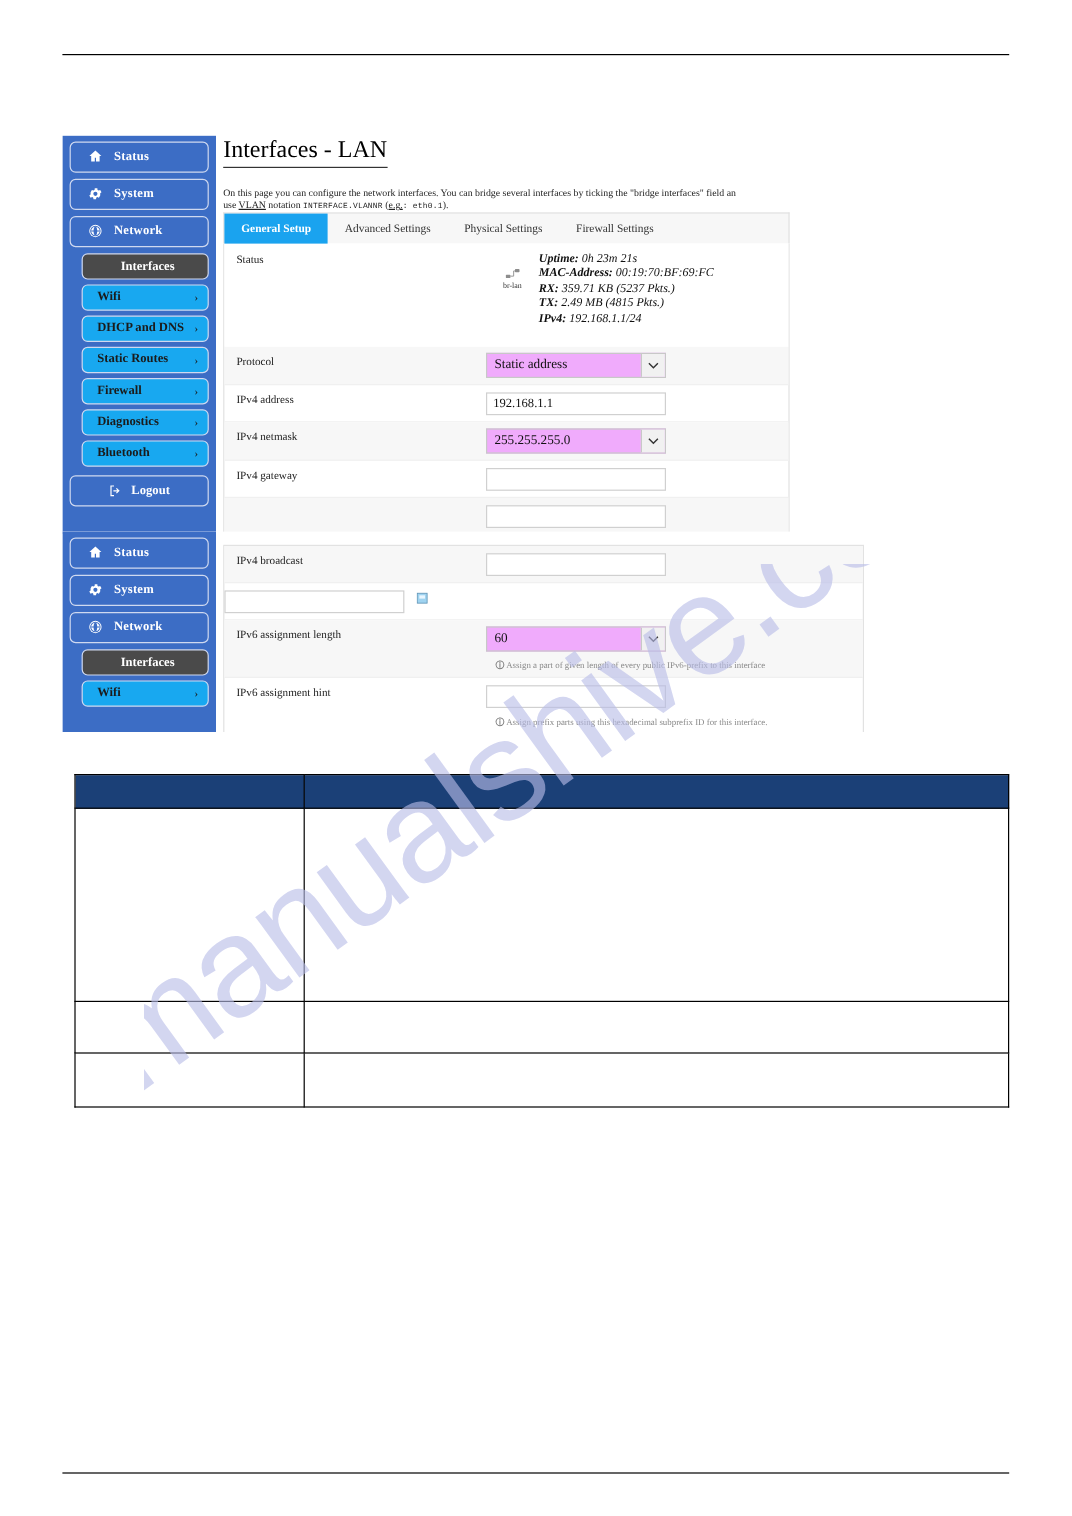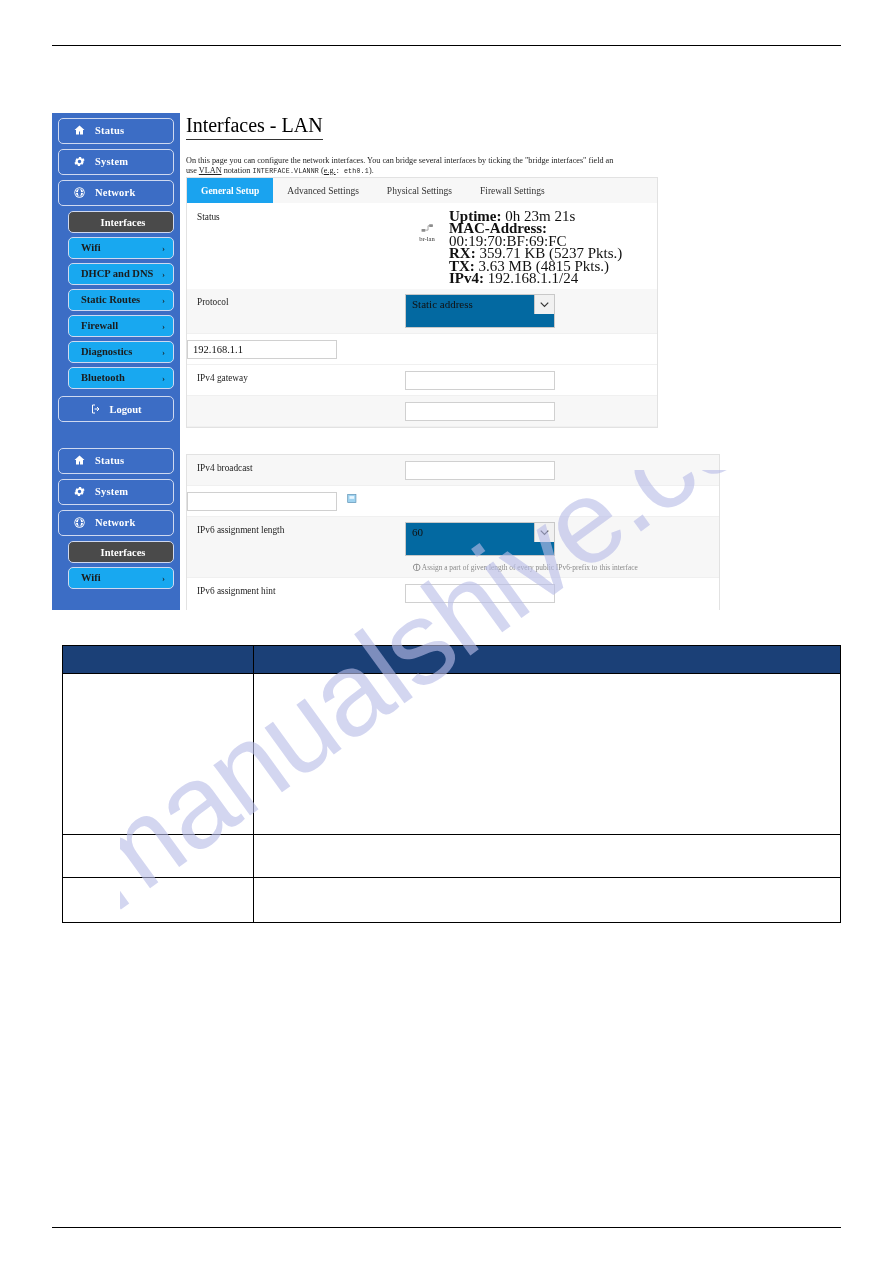--- a/index.html
+++ b/index.html
@@ -95,32 +95,32 @@
     width:218px;flex:none;font-family:"Liberation Serif", serif;font-size:9.3px;color:#222;
     padding:8px 0 6px 10px;box-sizing:border-box;
   }
   .row .val{flex:1;padding:5px 0 5px 0;box-sizing:border-box;position:relative;}
 
   
   .statusrow{display:flex;background:#fff;min-height:86px;}
   .statusrow .lab{width:218px;flex:none;font-family:"Liberation Serif", serif;font-size:9.3px;color:#222;padding:9px 0 0 10px;box-sizing:border-box;}
   .ifbox{width:44px;flex:none;text-align:center;padding-top:20px;}
   .ifbox .ifname{font-family:"Liberation Serif", serif;font-size:6.6px;color:#333;margin-top:1px;}
-  .statlines{font-family:"Liberation Serif", serif;font-size:15px;color:#111;line-height:12.4px;padding-top:7px;}
+  .statlines{font-family:"Liberation Serif", serif;font-size:10px;color:#111;line-height:12.4px;padding-top:7px;font-style:italic;}
   .statlines b{font-weight:bold;}
 
   
   input.t{
     font-family:"Liberation Serif", serif;font-size:10.5px;color:#111;
     border:1px solid #d0d0d0;background:#fff;height:19px;width:150px;
     padding:0 5px;box-sizing:border-box;outline:none;
   }
   .sel{
-    position:relative;display:inline-block;width:150px;height:34px;
-    border:1px solid #c8c8c8;background:#0369a1;box-sizing:border-box;
+    position:relative;display:inline-block;width:150px;height:21px;
+    border:1px solid #c8c8c8;background:#f0abfc;box-sizing:border-box;
   }
   .sel .txt{
     font-family:"Liberation Serif", serif;font-size:11px;color:#111;
     line-height:19px;padding-left:6px;display:block;
   }
   .sel .arrow{
     position:absolute;right:0;top:0;width:19px;height:19px;background:#f1f1f1;
     border-left:1px solid #c8c8c8;display:flex;align-items:center;justify-content:center;
   }
   .hint{
@@ -252,45 +252,59 @@
                   <rect x="15" y="2" width="7" height="5" rx="1" fill="#8d8d8d"></rect>
                   <path d="M8 13h5V5h2" stroke="#8d8d8d" stroke-width="1.4" fill="none"></path>
                 </svg>
             </span>
             <div class="ifname">br-lan</div>
           </div>
           <div class="statlines">
             <div><b>Uptime:</b><span> 0h 23m 21s</span></div>
             <div><b>MAC-Address:</b><span> 00:19:70:BF:69:FC</span></div>
             <div><b>RX:</b><span> 359.71 KB (5237 Pkts.)</span></div>
-            <div><b>TX:</b><span> 3.63 MB (4815 Pkts.)</span></div>
+            <div><b>TX:</b><span> 2.49 MB (4815 Pkts.)</span></div>
             <div><b>IPv4:</b><span> 192.168.1.1/24</span></div>
           </div>
         </div>
 
         <div class="row alt">
           <div class="lab">Protocol</div>
           <div class="val">
             <div class="sel">
               <span class="txt">Static address</span>
               <span class="arrow">
                 <svg class="g" width="9" height="7" viewBox="0 0 12 8">
                     <path d="M1 1.5 6 6.5 11 1.5" stroke="#333" stroke-width="1.6" fill="none"></path>
                   </svg>
               </span>
             </div>
           </div>
         </div>
 
         <div class="row">
+          <div class="lab">IPv4 address</div>
           <div class="val">
             <input class="t" value="192.168.1.1" style="">
           </div>
         </div>
 
+        <div class="row alt">
+          <div class="lab">IPv4 netmask</div>
+          <div class="val">
+            <div class="sel">
+              <span class="txt">255.255.255.0</span>
+              <span class="arrow">
+                <svg class="g" width="9" height="7" viewBox="0 0 12 8">
+                    <path d="M1 1.5 6 6.5 11 1.5" stroke="#333" stroke-width="1.6" fill="none"></path>
+                  </svg>
+              </span>
+            </div>
+          </div>
+        </div>
 
         <div class="row">
           <div class="lab">IPv4 gateway</div>
           <div class="val">
             <input class="t" value="" style="">
           </div>
         </div>
 
         <div class="row alt" style="min-height:16px;">
           <div class="lab">&nbsp;</div>

